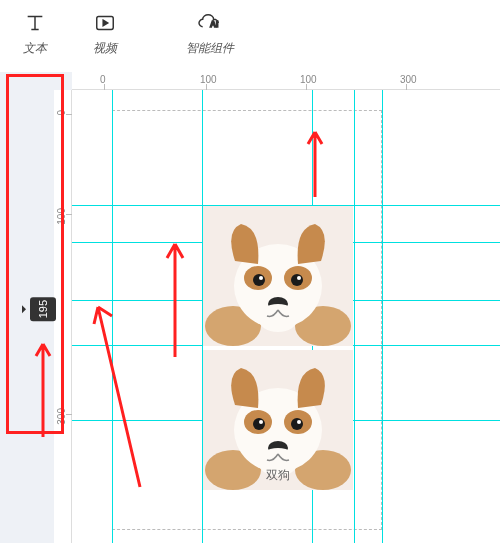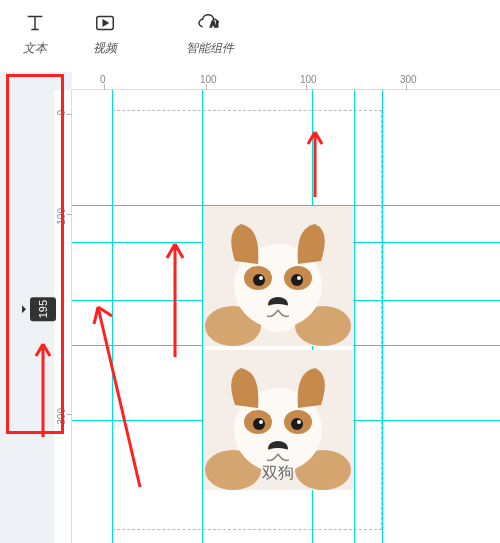--- a/index.html
+++ b/index.html
@@ -126,21 +126,21 @@
       height: 140px;
       background: #f5ede8;
       overflow: hidden;
     }
     .dog-svg { width: 100%; height: 100%; }
     .image-label {
       position: absolute;
       bottom: 6px;
       left: 50%;
       transform: translateX(-50%);
-      font-size: 16px;
+      font-size: 12px;
       color: #666;
     }
     .red-arrow {
       position: absolute;
       z-index: 20;
     }
     .red-box {
       position: absolute;
       border: 3px solid #ff2020;
       z-index: 15;

